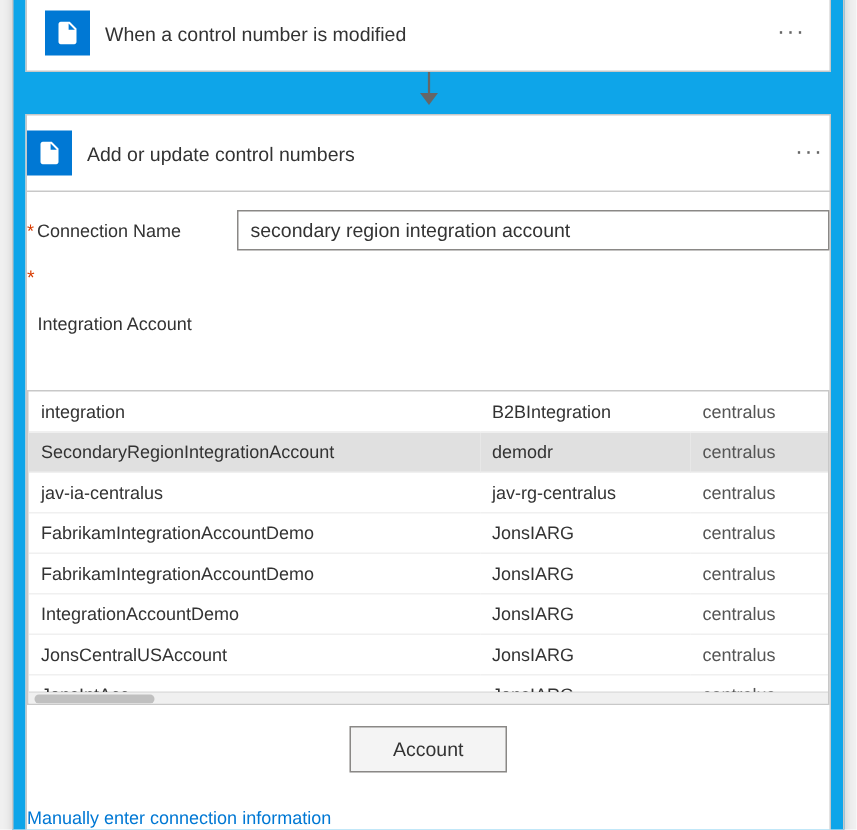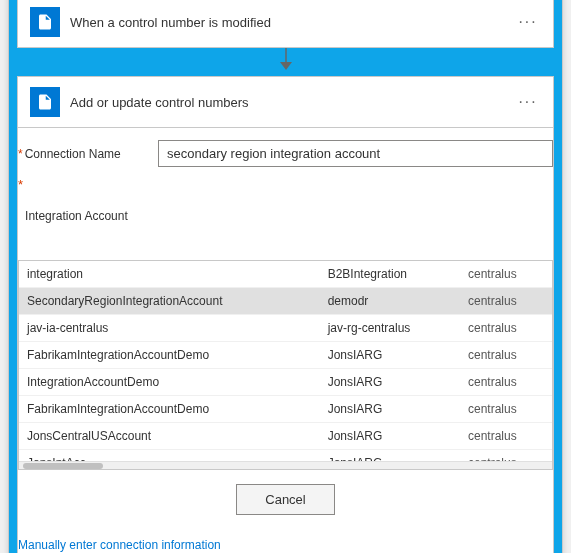--- a/index.html
+++ b/index.html
@@ -82,21 +82,21 @@
     .arrow-connector svg {
       width: 20px;
       height: 28px;
     }
 
     
     .step2-block {
       border: 1px solid #c8c8c8;
       background: #ffffff;
       margin: 0 8px;
-      padding: 10px 12px;
+      padding: 10px 0;
       display: flex;
       align-items: center;
       justify-content: space-between;
     }
 
     .step2-block .step-left {
       display: flex;
       align-items: center;
       gap: 10px;
     }
@@ -325,26 +325,26 @@
                 <td>jav-ia-centralus</td>
                 <td>jav-rg-centralus</td>
                 <td>centralus</td>
               </tr>
               <tr>
                 <td>FabrikamIntegrationAccountDemo</td>
                 <td>JonsIARG</td>
                 <td>centralus</td>
               </tr>
               <tr>
+                <td>FabrikamIntegrationAccountDemo</td>
+                <td>JonsIARG</td>
+                <td>centralus</td>
+              </tr>
+              <tr>
                 <td>IntegrationAccountDemo</td>
-                <td>JonsIARG</td>
-                <td>centralus</td>
-              </tr>
-              <tr>
-                <td>FabrikamIntegrationAccountDemo</td>
                 <td>JonsIARG</td>
                 <td>centralus</td>
               </tr>
               <tr>
                 <td>JonsCentralUSAccount</td>
                 <td>JonsIARG</td>
                 <td>centralus</td>
               </tr>
               <tr>
                 <td>JonsIntAcc</td>
@@ -353,18 +353,18 @@
               </tr>
             </tbody>
         </table>
       </div>
       <div class="h-scroll-bar">
         <div class="h-scroll-thumb"></div>
       </div>
     </div>
 
     <div class="button-row">
-      <button class="btn-cancel">Cancel</button>
+      <button class="btn-cancel">Account</button>
     </div>
 
     <a class="manual-link">Manually enter connection information</a>
   </div>
 </div>
 
 </body></html>

